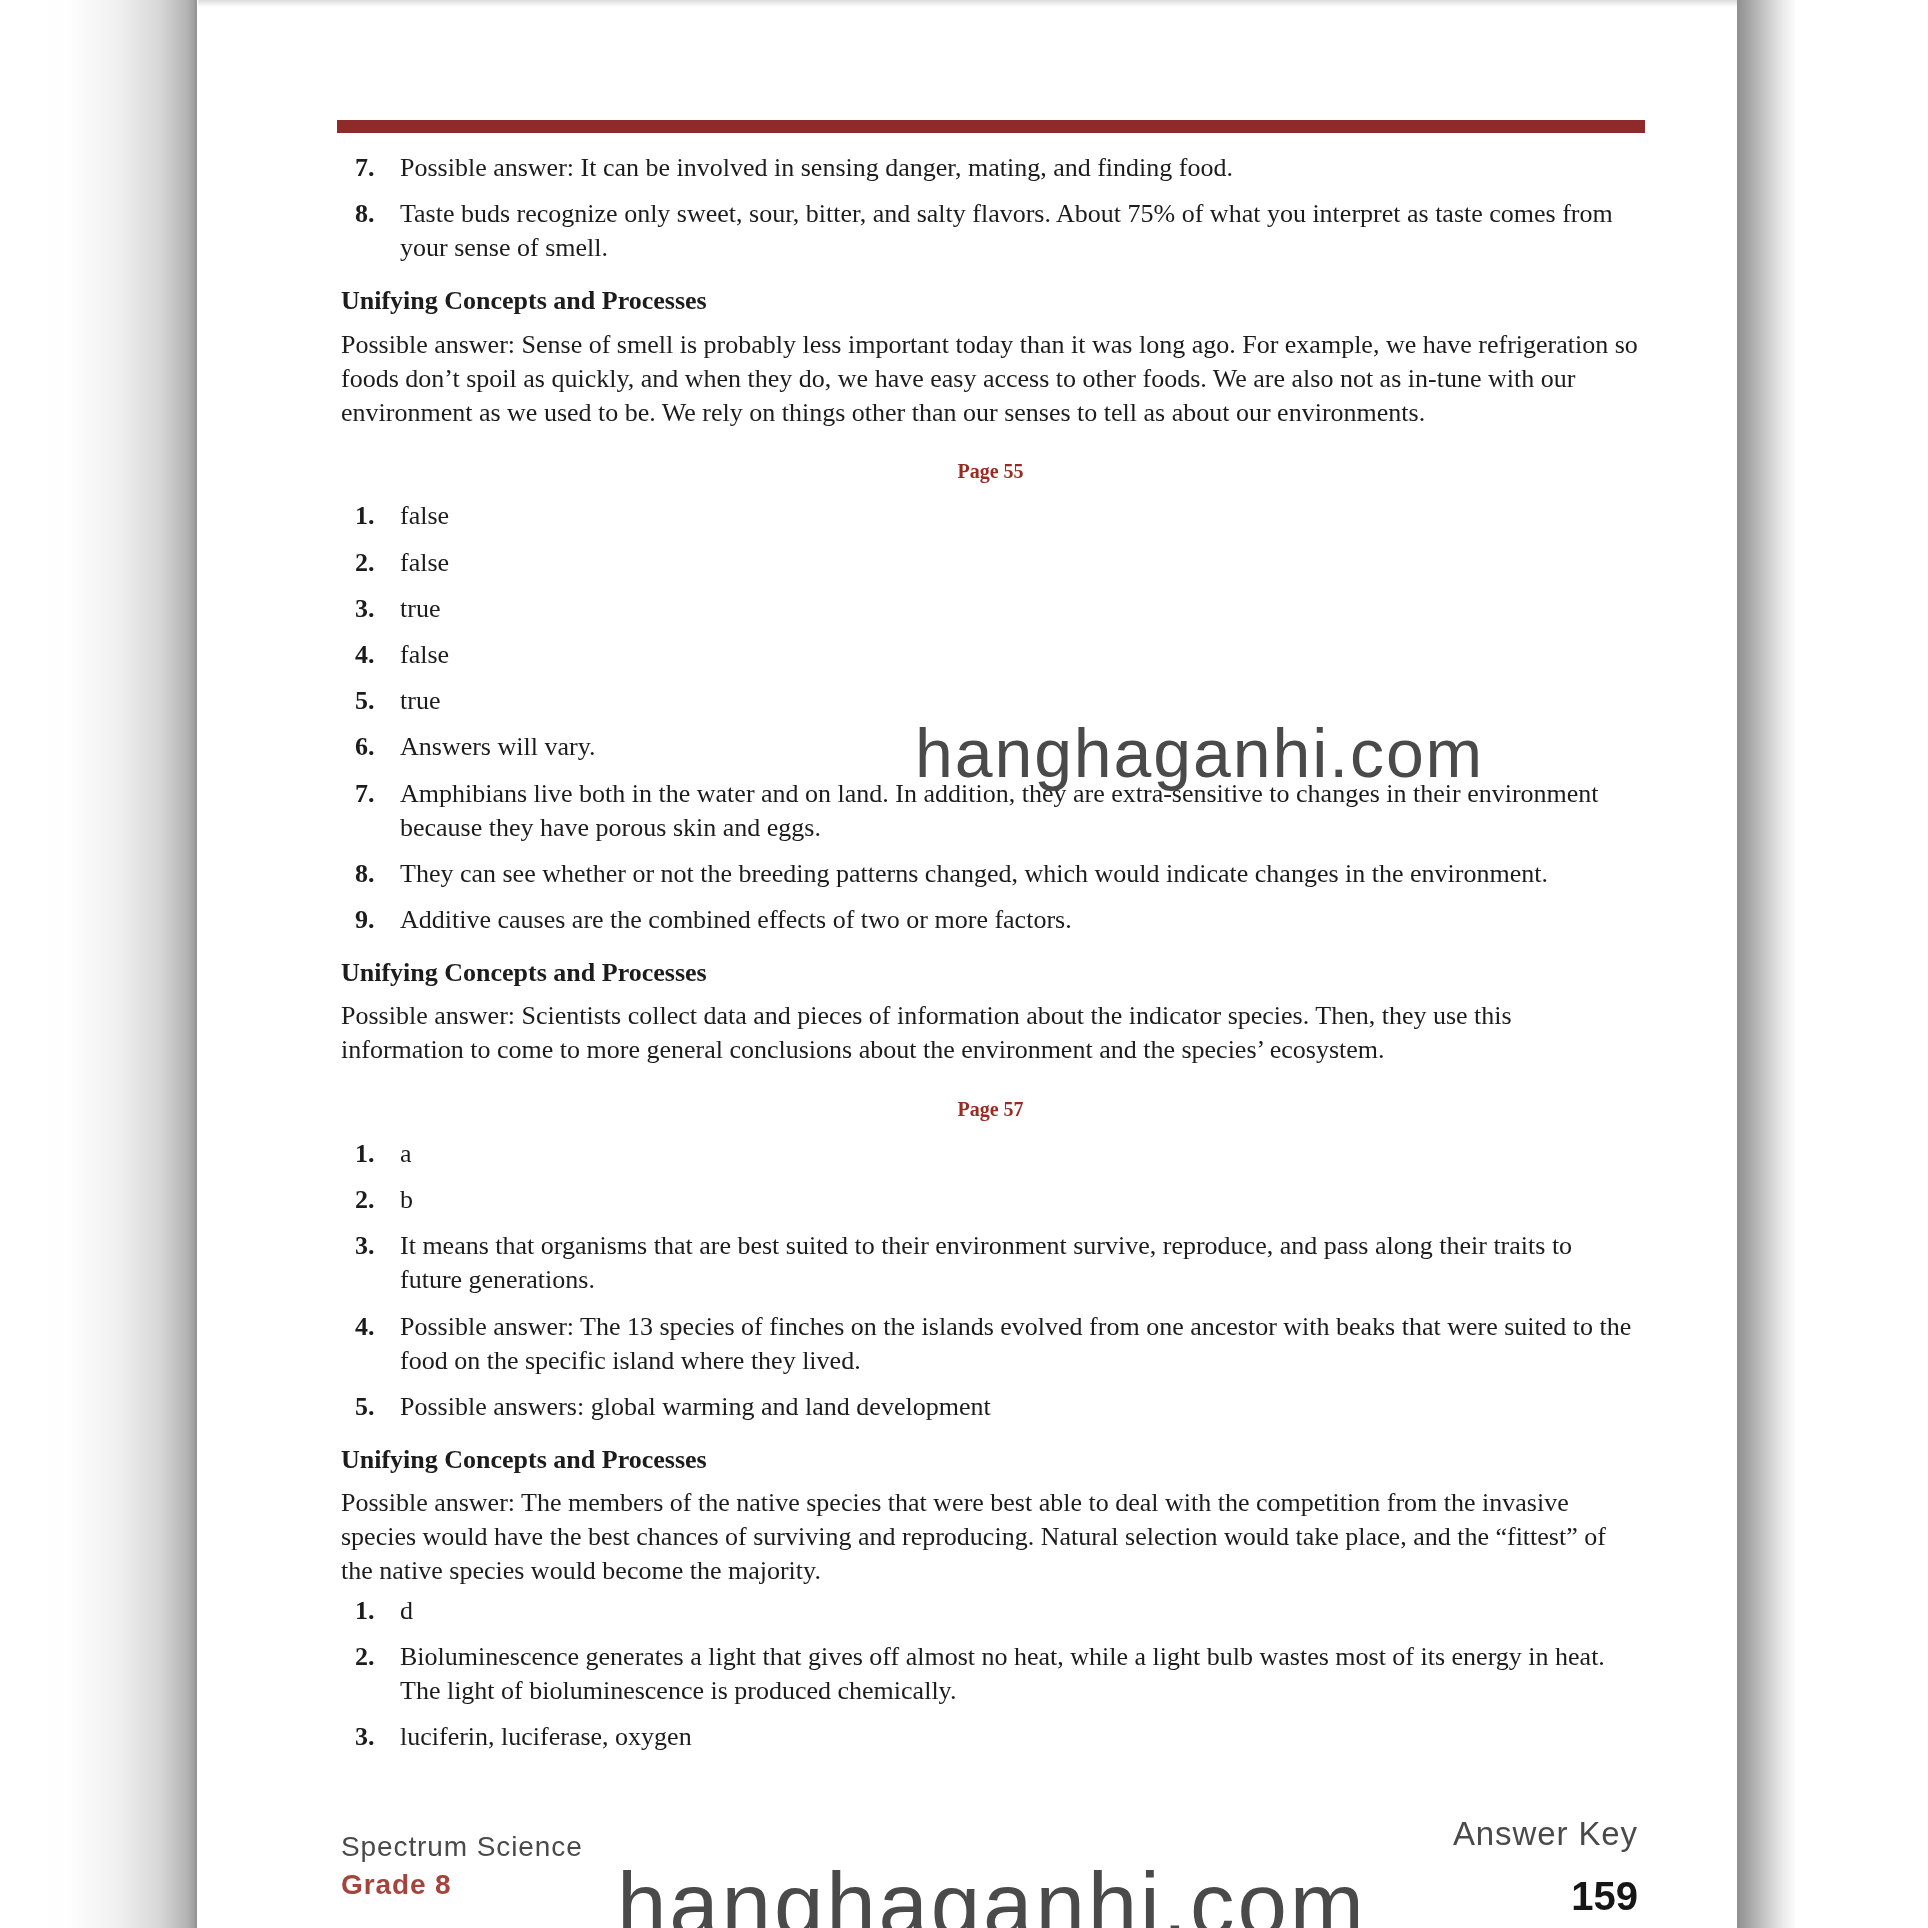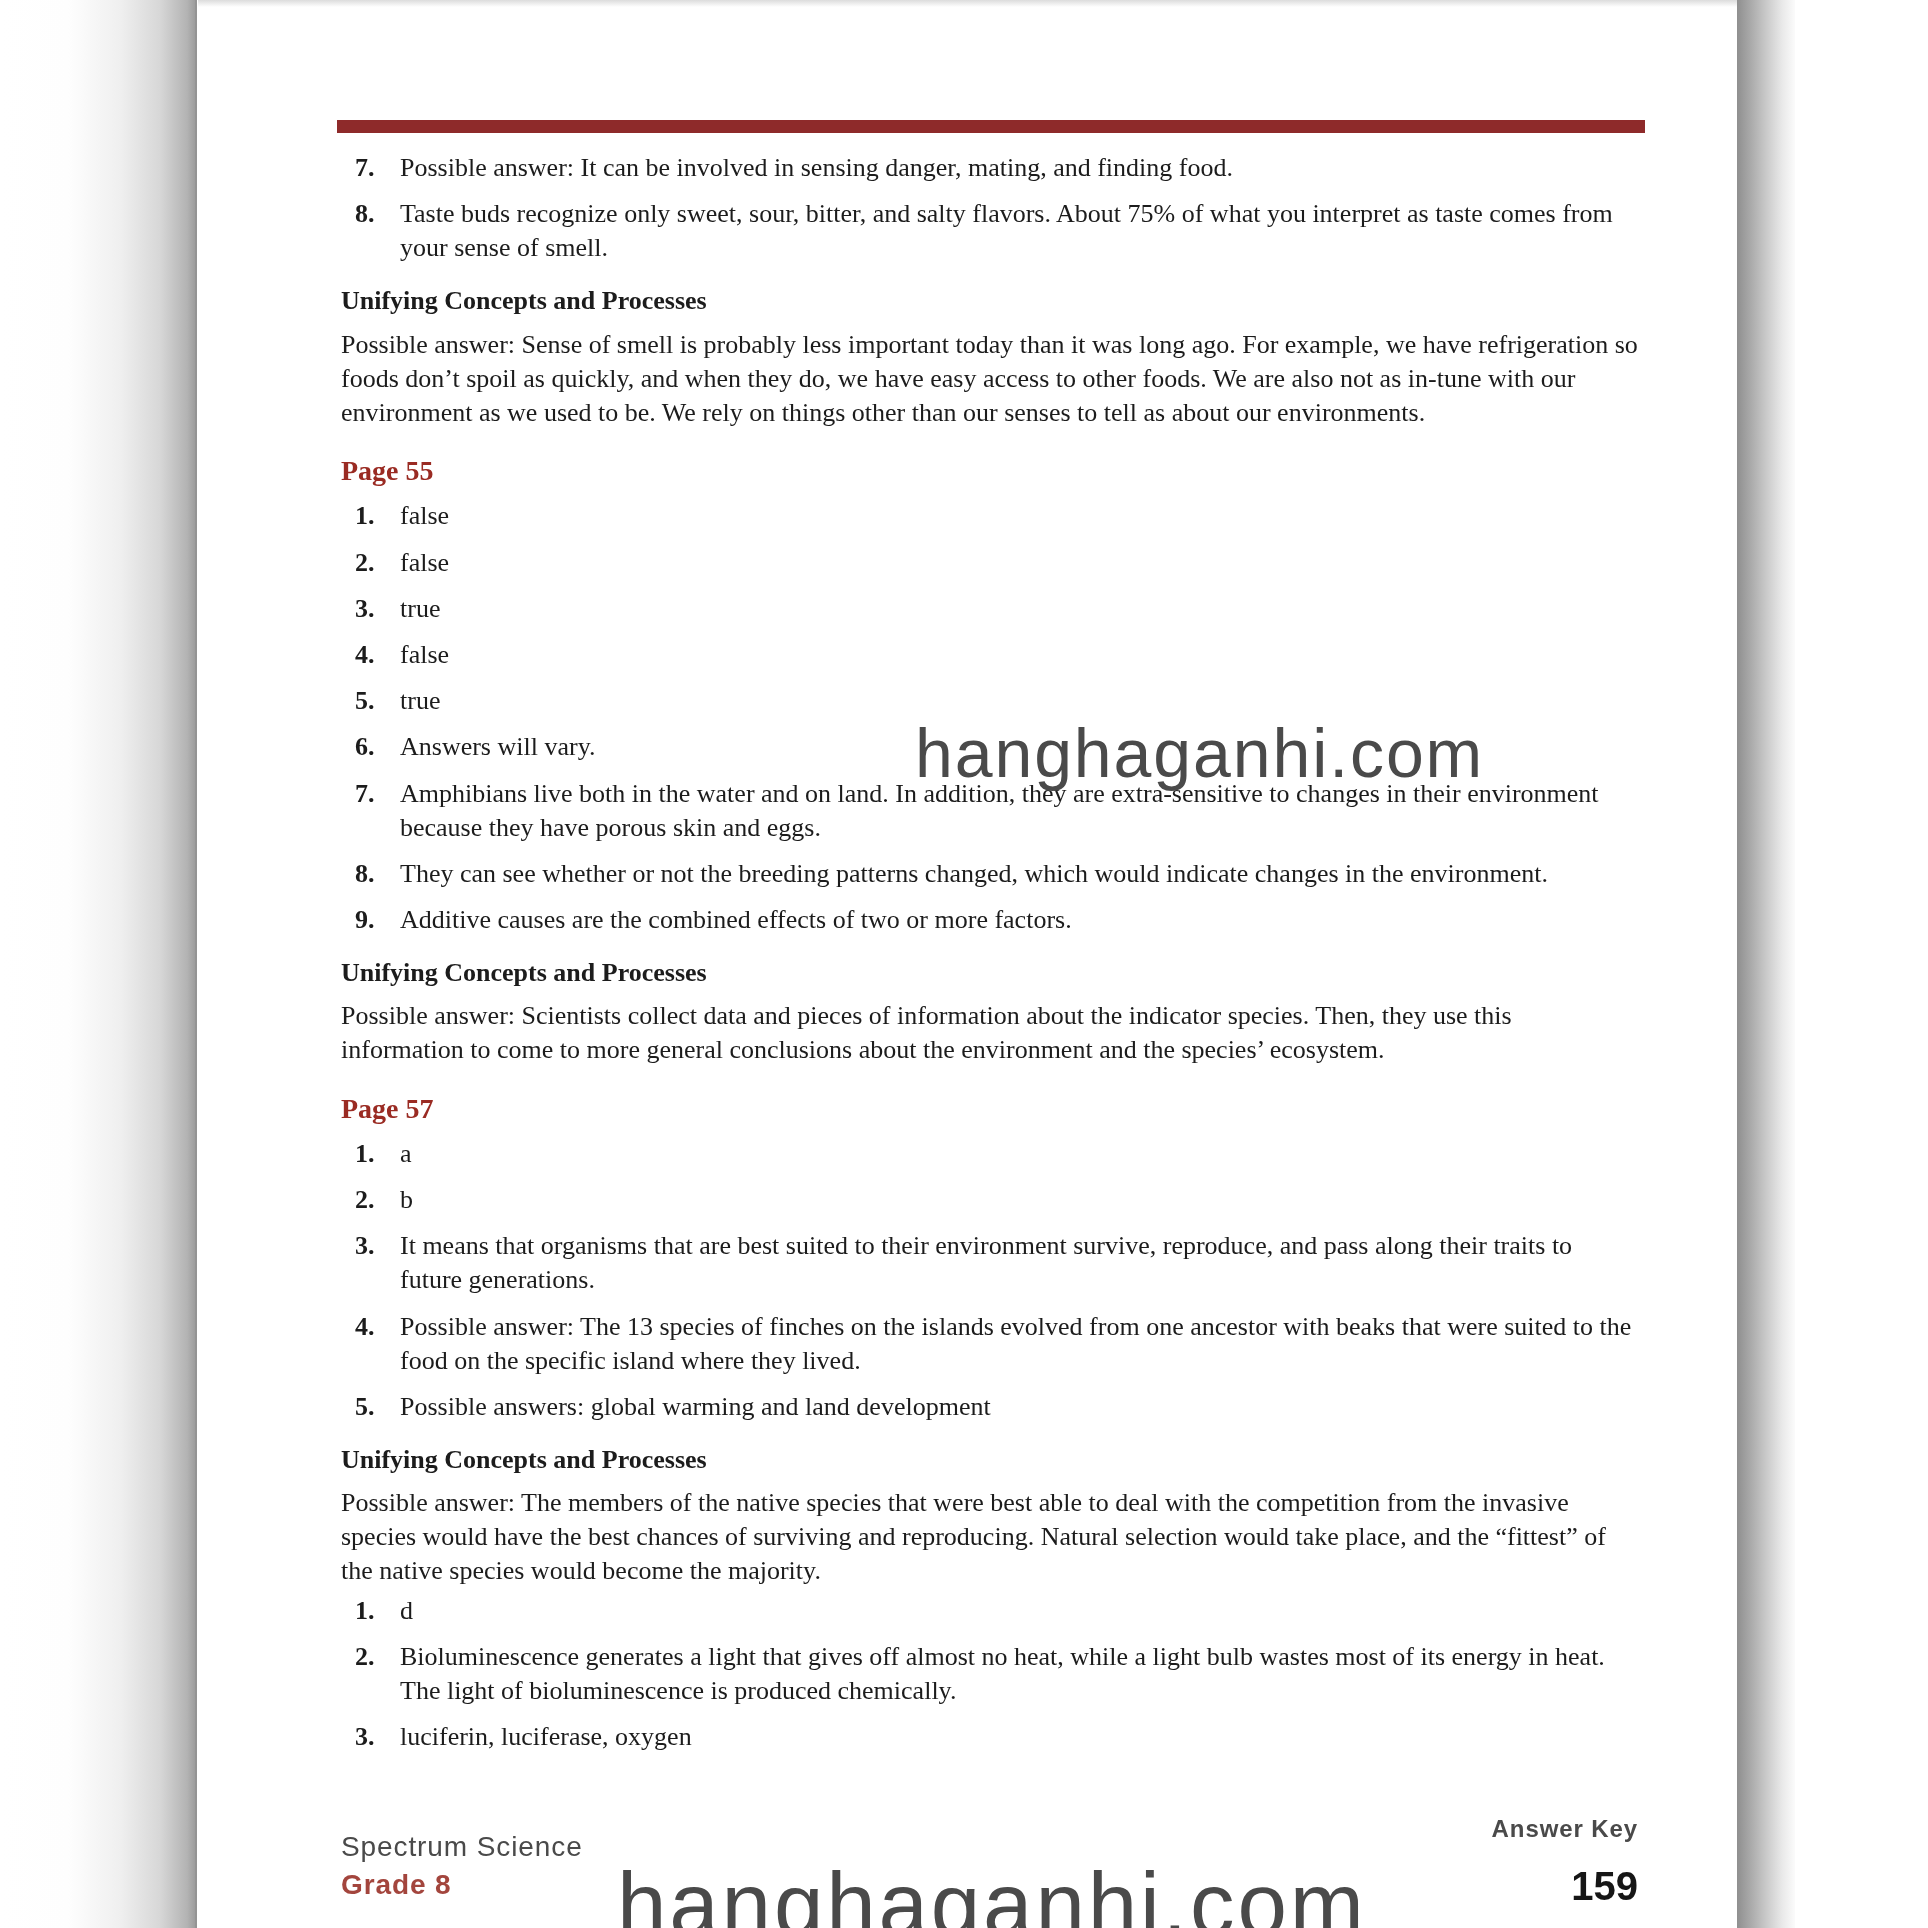--- a/index.html
+++ b/index.html
@@ -36,41 +36,42 @@
   .answers{margin:0 0 5.6px 0;}
   .item{display:flex;margin:0 0 12.2px 0;}
   .item .num{flex:0 0 45px;margin-left:14px;font-weight:bold;}
   .item .itext{flex:1;}
   .subhead{
     font-weight:bold;font-size:26px;
     margin:19px 0 9.4px 0;
   }
   .para{margin:0 0 5.6px 0;}
   .page-label{
-    font-weight:bold;font-size:28px;color:#9a2b23;
+    font-weight:bold;font-size:20px;color:#9a2b23;
     margin:24.5px 0 11.3px 0;
+    text-align:center;
   }
   
   .watermark{
     position:absolute;
     font-family:"Liberation Sans", sans-serif;
     color:#4a4a4a;white-space:nowrap;
   }
   .wm-mid{left:915px;top:714px;font-size:68px;letter-spacing:1.9px;}
   .wm-bottom{left:617px;top:1853px;font-size:89px;letter-spacing:2.8px;}
   
   .footer{
     position:absolute;left:341px;right:290px;top:1815px;
     font-family:"Liberation Sans", sans-serif;
   }
   .footer-left{position:absolute;left:0;top:16px;}
   .series{font-size:28px;color:#4a4a4a;letter-spacing:0.9px;}
   .grade{font-size:28px;color:#a3453d;letter-spacing:0.9px;margin-top:5.6px;font-weight:bold;}
   .footer-right{position:absolute;right:0;top:0;text-align:right;}
-  .answer-key{font-size:24px;color:#4a4a4a;letter-spacing:0.9px;font-weight:bold;}
+  .answer-key{font-size:33px;color:#4a4a4a;letter-spacing:0.9px;}
   .page-number{font-size:40px;color:#161616;font-weight:bold;margin-top:21px;}
 </style>
 </head>
 <body>
 
 <div class="edge-left"></div>
 <div class="edge-right"></div>
 <div class="edge-top"></div>
 
 <div class="top-rule"></div>

